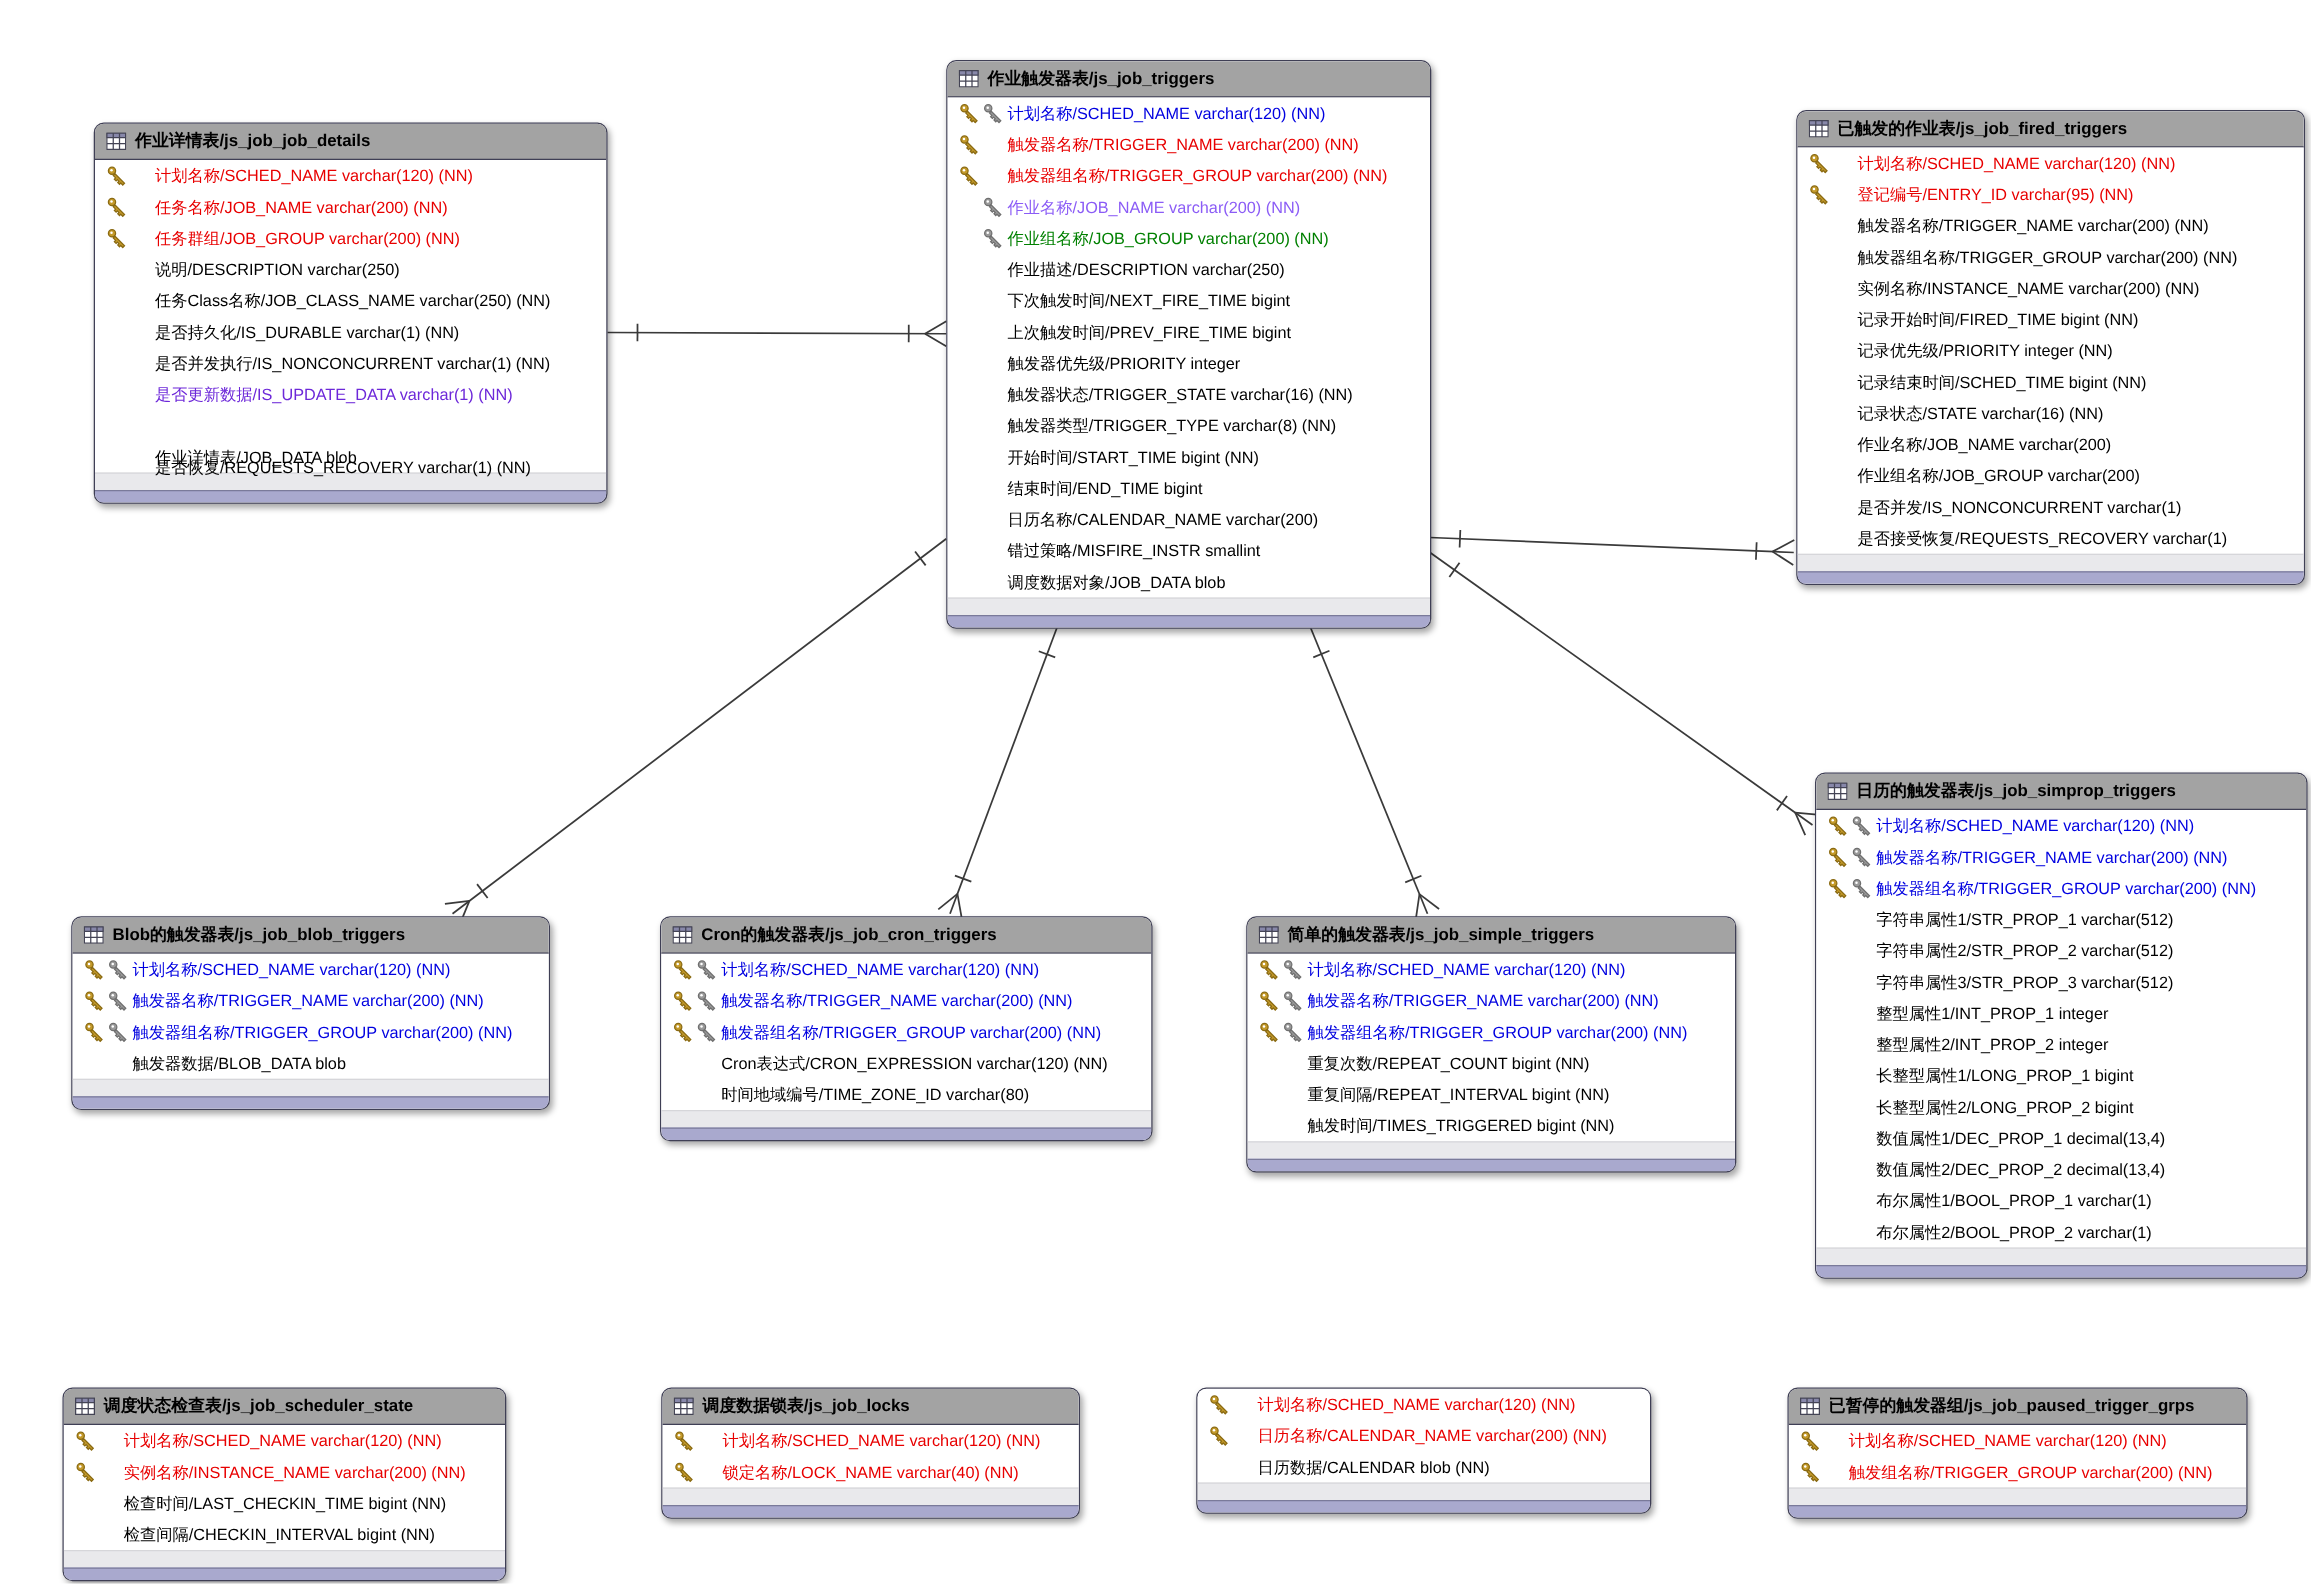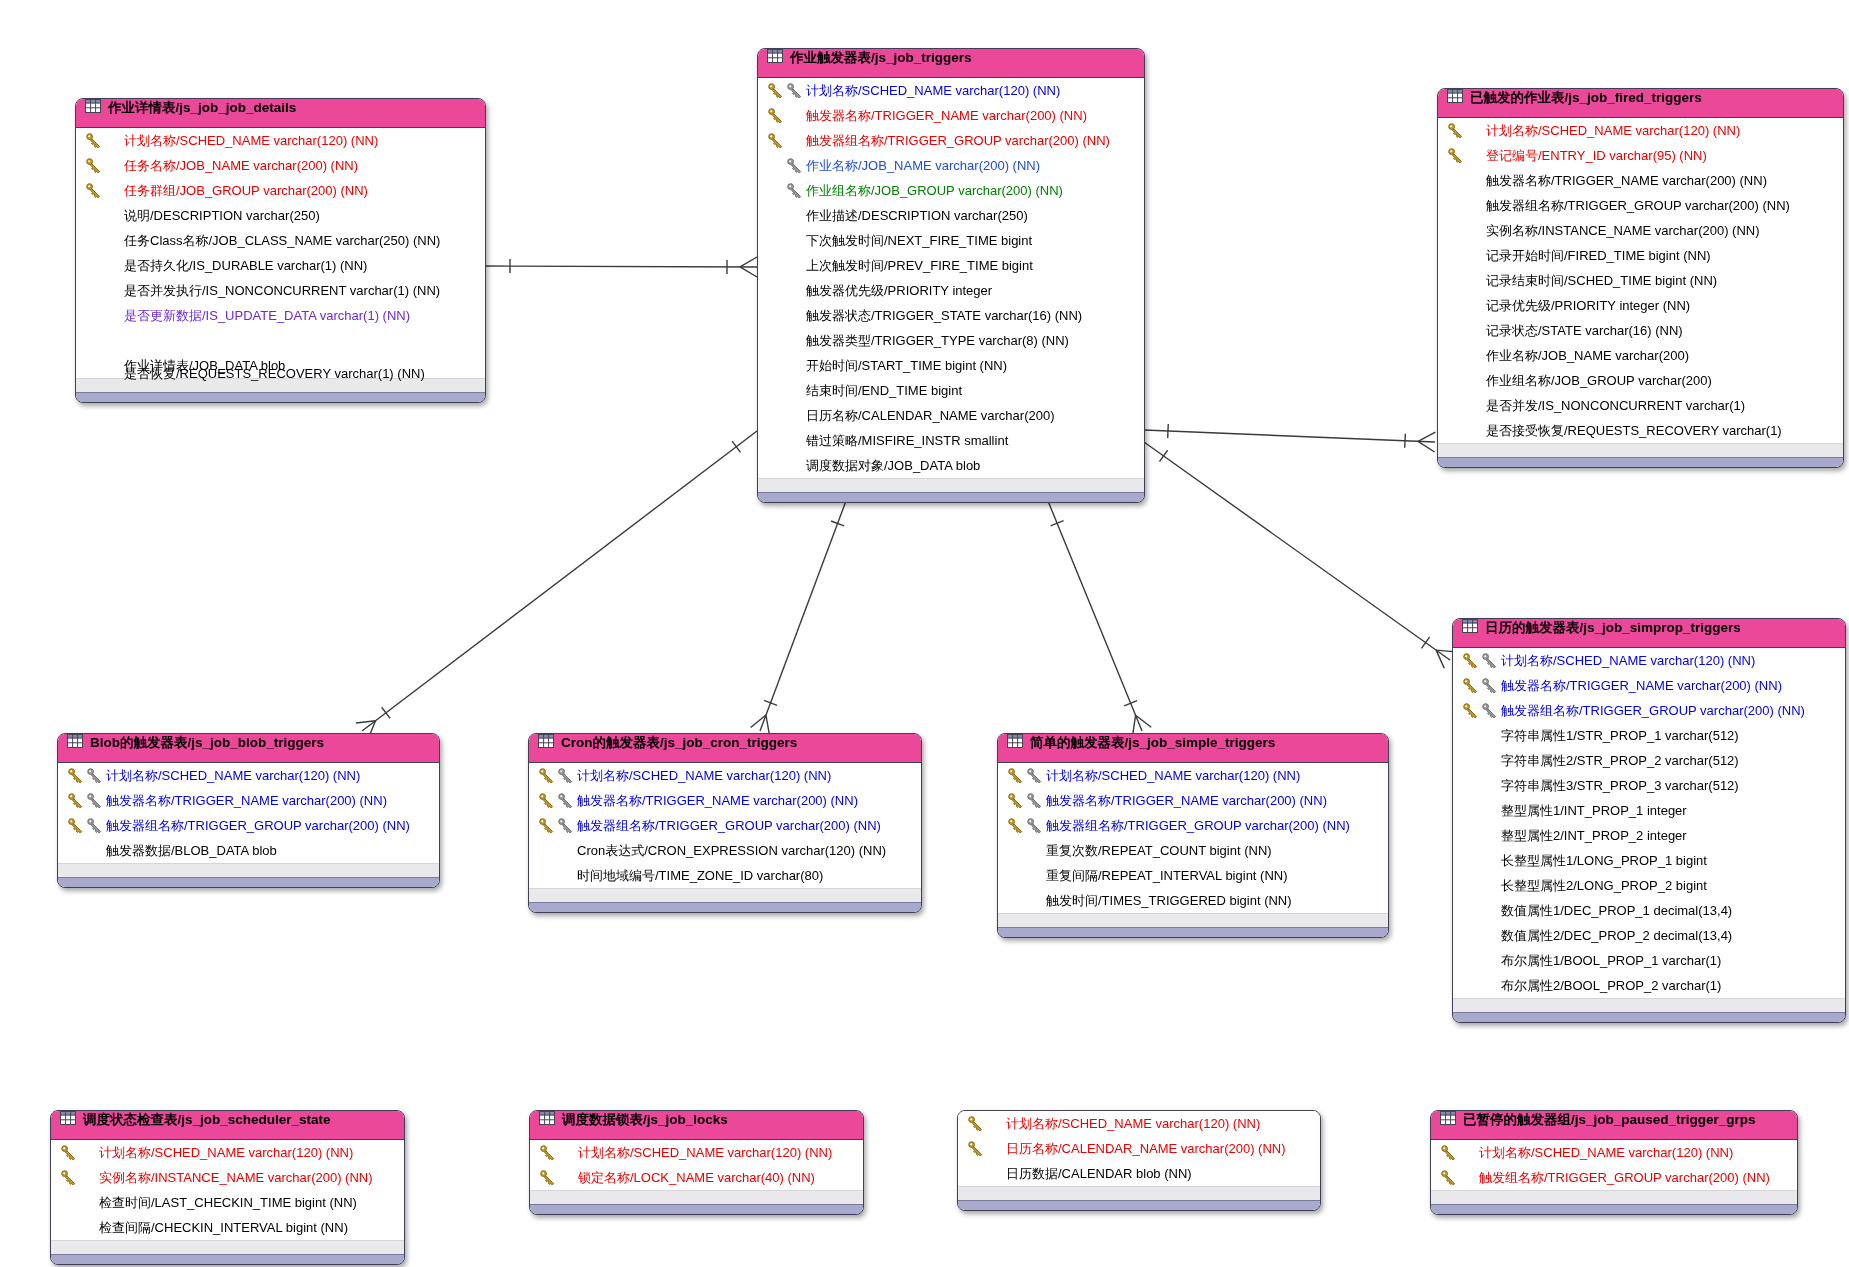--- a/index.html
+++ b/index.html
@@ -6,22 +6,22 @@
   body{font-family:"Liberation Sans", sans-serif;}
   .canvas{position:relative;width:1849px;height:1267px;background:#ffffff;overflow:hidden;}
   #rel-layer{position:absolute;left:0;top:0;width:1849px;height:1267px;z-index:0;}
   .table{
     position:absolute;z-index:1;background:#ffffff;
     border:1.6px solid #3f3f55;border-radius:8px;
     box-shadow:2px 3px 5px rgba(0,0,0,0.35);
     overflow:hidden;
   }
   .hdr{
-    display:flex;align-items:flex-start;gap:7px;
-    background:#ec4899;border-bottom:1.6px solid #3f3f55;
+    display:flex;align-items:center;gap:7px;
+    background:#a3a3a3;border-bottom:1.6px solid #3f3f55;
     height:28px;padding:0 8px 0 9px;
   }
   .hdr .title{font-size:13.5px;font-weight:700;color:#000;white-space:nowrap;}
   .tbl-icon{display:inline-flex;width:16px;height:14px;flex:0 0 auto;}
   .rows{background:#fff;}
   .row{position:relative;height:25px;line-height:25px;white-space:nowrap;}
   .row .lbl{position:absolute;left:48px;top:0;font-size:13px;}
   .row .k{position:absolute;top:4px;width:17px;height:17px;display:inline-flex;}
   .row .k1{left:9px;}
   .row .k2{left:28px;}
@@ -222,21 +222,21 @@
       <span class="k k1"></span>
       <span class="k k2">
             <svg width="17" height="17" viewBox="0 0 17 17">
               <g stroke="#6f6f6f" stroke-width="1" fill="#9a9a9a">
                 <circle cx="4.6" cy="4.6" r="2.9"></circle>
                 <circle cx="4.2" cy="4.2" r="1.0" fill="#ffffff" stroke="none"></circle>
                 <path d="M6.8 6.8 L14.6 14.6 L13.2 16 L11.6 14.4 L10.6 15.4 L9.2 14 L10.2 13 L8.9 11.7 L7.9 12.7 L6.5 11.3 L7.5 10.3 L5.6 8.4 Z"></path>
               </g>
             </svg>
           </span>
-      <span class="lbl" style="color: #1d4ed8;">作业名称/JOB_NAME varchar(200) (NN)</span>
+      <span class="lbl" style="color: #8b5cf6;">作业名称/JOB_NAME varchar(200) (NN)</span>
     </div>
         <div class="row">
       <span class="k k1"></span>
       <span class="k k2">
             <svg width="17" height="17" viewBox="0 0 17 17">
               <g stroke="#6f6f6f" stroke-width="1" fill="#9a9a9a">
                 <circle cx="4.6" cy="4.6" r="2.9"></circle>
                 <circle cx="4.2" cy="4.2" r="1.0" fill="#ffffff" stroke="none"></circle>
                 <path d="M6.8 6.8 L14.6 14.6 L13.2 16 L11.6 14.4 L10.6 15.4 L9.2 14 L10.2 13 L8.9 11.7 L7.9 12.7 L6.5 11.3 L7.5 10.3 L5.6 8.4 Z"></path>
               </g>
@@ -359,26 +359,26 @@
       <span class="lbl" style="color: rgb(0, 0, 0);">实例名称/INSTANCE_NAME varchar(200) (NN)</span>
     </div>
         <div class="row">
       <span class="k k1"></span>
       <span class="k k2"></span>
       <span class="lbl" style="color: rgb(0, 0, 0);">记录开始时间/FIRED_TIME bigint (NN)</span>
     </div>
         <div class="row">
       <span class="k k1"></span>
       <span class="k k2"></span>
+      <span class="lbl" style="color: rgb(0, 0, 0);">记录优先级/PRIORITY integer (NN)</span>
+    </div>
+        <div class="row">
+      <span class="k k1"></span>
+      <span class="k k2"></span>
       <span class="lbl" style="color: rgb(0, 0, 0);">记录结束时间/SCHED_TIME bigint (NN)</span>
-    </div>
-        <div class="row">
-      <span class="k k1"></span>
-      <span class="k k2"></span>
-      <span class="lbl" style="color: rgb(0, 0, 0);">记录优先级/PRIORITY integer (NN)</span>
     </div>
         <div class="row">
       <span class="k k1"></span>
       <span class="k k2"></span>
       <span class="lbl" style="color: rgb(0, 0, 0);">记录状态/STATE varchar(16) (NN)</span>
     </div>
         <div class="row">
       <span class="k k1"></span>
       <span class="k k2"></span>
       <span class="lbl" style="color: rgb(0, 0, 0);">作业名称/JOB_NAME varchar(200)</span>

